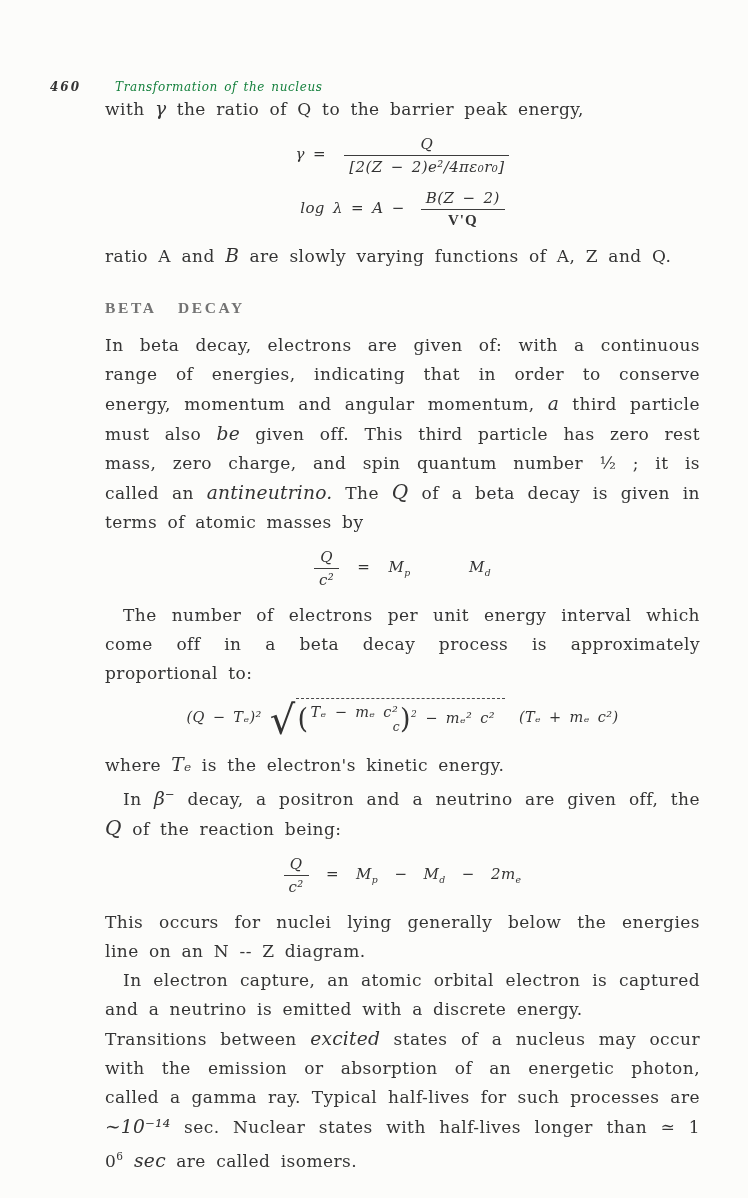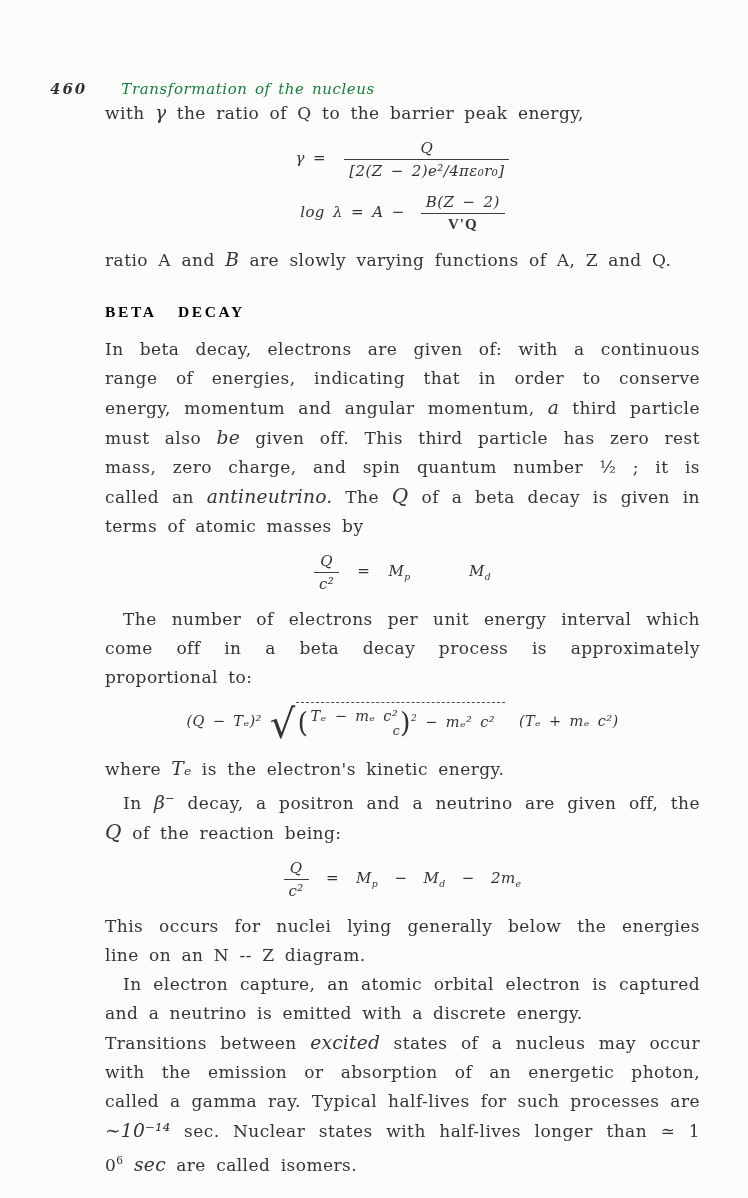--- a/index.html
+++ b/index.html
@@ -10,21 +10,21 @@
     color:#343434;
     overflow:hidden;
   }
   .page{
     box-sizing:border-box;
     width:748px;height:1198px;
     padding:80px 48px 0 50px;
     background:#fcfcfa;
   }
   
-  .runhead{display:flex;align-items:baseline;font-size:15px;}
+  .runhead{display:flex;align-items:baseline;font-size:12px;}
   .pagenum{font-weight:bold;font-style:italic;letter-spacing:2px;}
   .runtitle{margin-left:34px;font-style:italic;letter-spacing:0.6px;word-spacing:2px;color:#15803d;}
   
   .bodycol{margin-left:55px;width:595px;}
   p.line, p.para{
     margin:0;
     font-size:17px;
     line-height:29px;
     letter-spacing:0.45px;
     word-spacing:4.5px;
@@ -36,21 +36,21 @@
   .hand{font-style:italic;font-size:1.1em;letter-spacing:0.2px;}
   .bigQ{font-style:italic;font-size:1.18em;}
   sup{font-size:0.62em;}
   sub{font-size:0.62em;}
   
   h2.sechead{
     margin:28px 0 14px 0;
     font-family:"Liberation Serif", serif;
     font-size:15.5px;font-weight:bold;
     letter-spacing:2.6px;word-spacing:16px;
-    color:#000000;
+    color:#737373;
   }
   
   .eq{
     margin:10px 0 12px 0;
     text-align:center;
     font-size:15px;font-style:italic;
     letter-spacing:0.4px;word-spacing:3px;
     color:#333;
   }
   .frac{display:inline-block;vertical-align:middle;text-align:center;}

